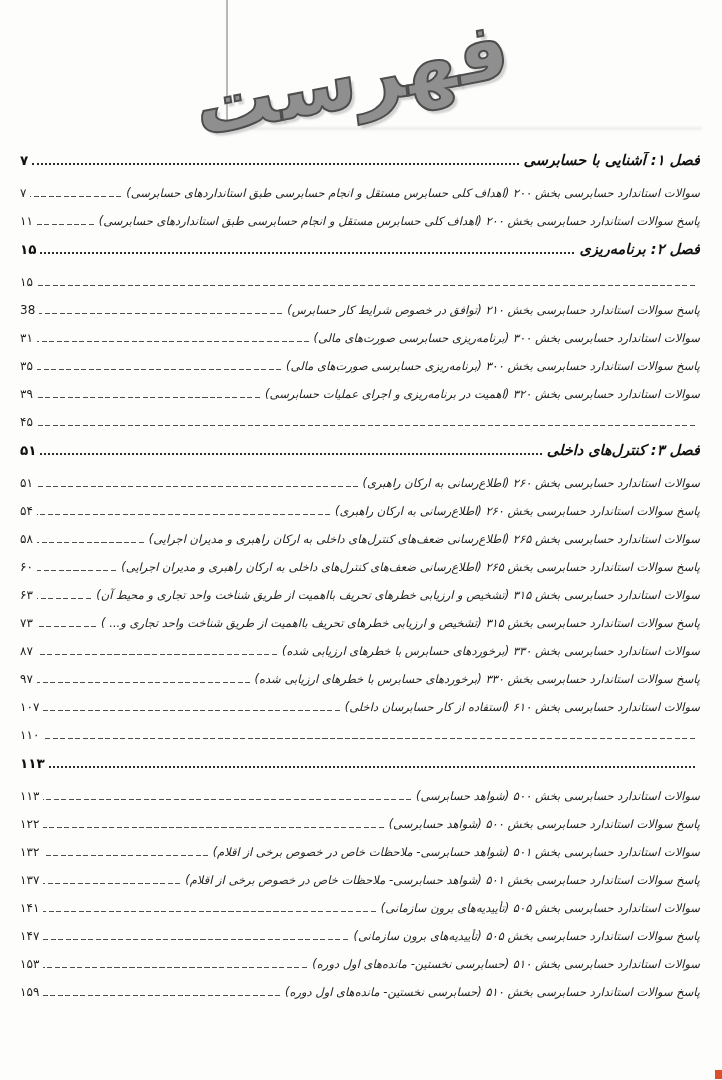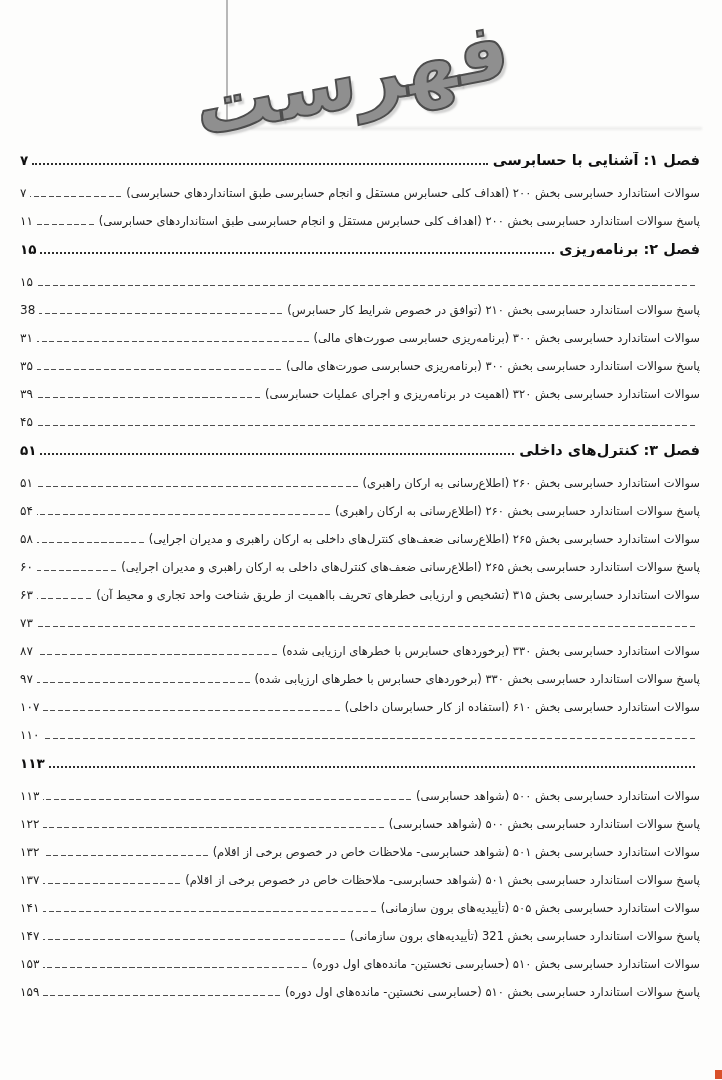--- a/index.html
+++ b/index.html
@@ -54,21 +54,21 @@
     height: 33px;
     font-size: 14.5px;
     font-weight: bold;
     color: #101010;
   }
   .row.entry {
     height: 28px;
     font-size: 11.5px;
     color: #242424;
   }
-  .t { white-space: nowrap; flex: 0 1 auto; overflow: hidden; }
+  .t { white-space: nowrap; flex: 0 1 auto; overflow: hidden; font-style: italic; }
   .leader {
     flex: 1 1 auto;
     min-width: 12px;
     height: 12px;
     margin: 0 5px 0 4px;
   }
   .chapter .leader {
     height: 13px;
     border-bottom: 2.4px dotted #2c2c2c;
   }
@@ -173,20 +173,21 @@
     <span class="t">پاسخ سوالات استاندارد حسابرسی بخش ۲۶۵ (اطلاع‌رسانی ضعف‌های کنترل‌های داخلی به ارکان راهبری و مدیران اجرایی)</span>
     <span class="leader"></span>
     <span class="p">۶۰</span>
   </div>
   <div class="row entry">
     <span class="t">سوالات استاندارد حسابرسی بخش ۳۱۵ (تشخیص و ارزیابی خطرهای تحریف بااهمیت از طریق شناخت واحد تجاری و محیط آن)</span>
     <span class="leader"></span>
     <span class="p">۶۳</span>
   </div>
   <div class="row entry">
+    <span class="t">پاسخ سوالات استاندارد حسابرسی بخش ۳۱۵ (تشخیص و ارزیابی خطرهای تحریف بااهمیت از طریق شناخت واحد تجاری و... )</span>
     <span class="leader"></span>
     <span class="p">۷۳</span>
   </div>
   <div class="row entry">
     <span class="t">سوالات استاندارد حسابرسی بخش ۳۳۰ (برخوردهای حسابرس با خطرهای ارزیابی شده)</span>
     <span class="leader"></span>
     <span class="p">۸۷</span>
   </div>
   <div class="row entry">
     <span class="t">پاسخ سوالات استاندارد حسابرسی بخش ۳۳۰ (برخوردهای حسابرس با خطرهای ارزیابی شده)</span>
@@ -226,21 +227,21 @@
     <span class="t">پاسخ سوالات استاندارد حسابرسی بخش ۵۰۱ (شواهد حسابرسی- ملاحظات خاص در خصوص برخی از اقلام)</span>
     <span class="leader"></span>
     <span class="p">۱۳۷</span>
   </div>
   <div class="row entry">
     <span class="t">سوالات استاندارد حسابرسی بخش ۵۰۵ (تأییدیه‌های برون سازمانی)</span>
     <span class="leader"></span>
     <span class="p">۱۴۱</span>
   </div>
   <div class="row entry">
-    <span class="t">پاسخ سوالات استاندارد حسابرسی بخش 321 (تأییدیه‌های برون سازمانی)</span>
+    <span class="t">پاسخ سوالات استاندارد حسابرسی بخش ۵۰۵ (تأییدیه‌های برون سازمانی)</span>
     <span class="leader"></span>
     <span class="p">۱۴۷</span>
   </div>
   <div class="row entry">
     <span class="t">سوالات استاندارد حسابرسی بخش ۵۱۰ (حسابرسی نخستین- مانده‌های اول دوره)</span>
     <span class="leader"></span>
     <span class="p">۱۵۳</span>
   </div>
   <div class="row entry">
     <span class="t">پاسخ سوالات استاندارد حسابرسی بخش ۵۱۰ (حسابرسی نخستین- مانده‌های اول دوره)</span>

